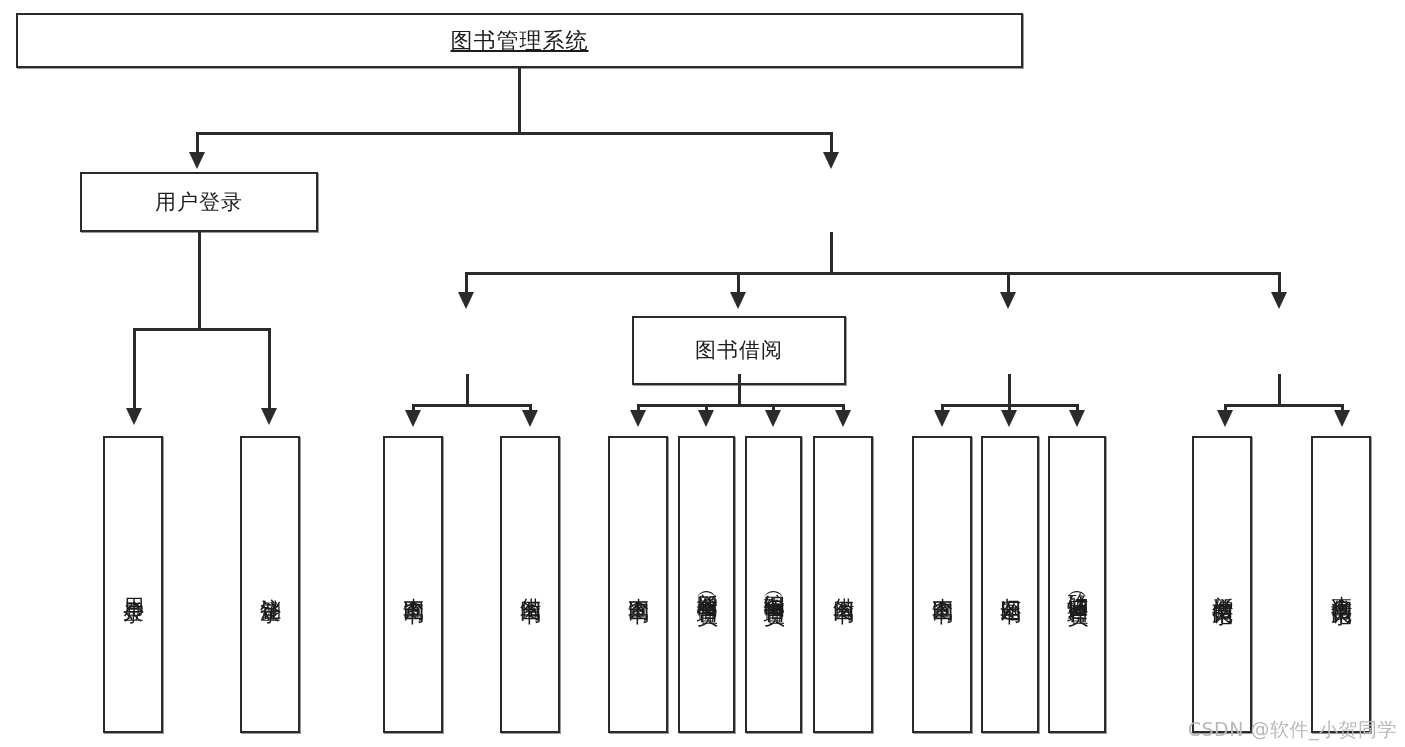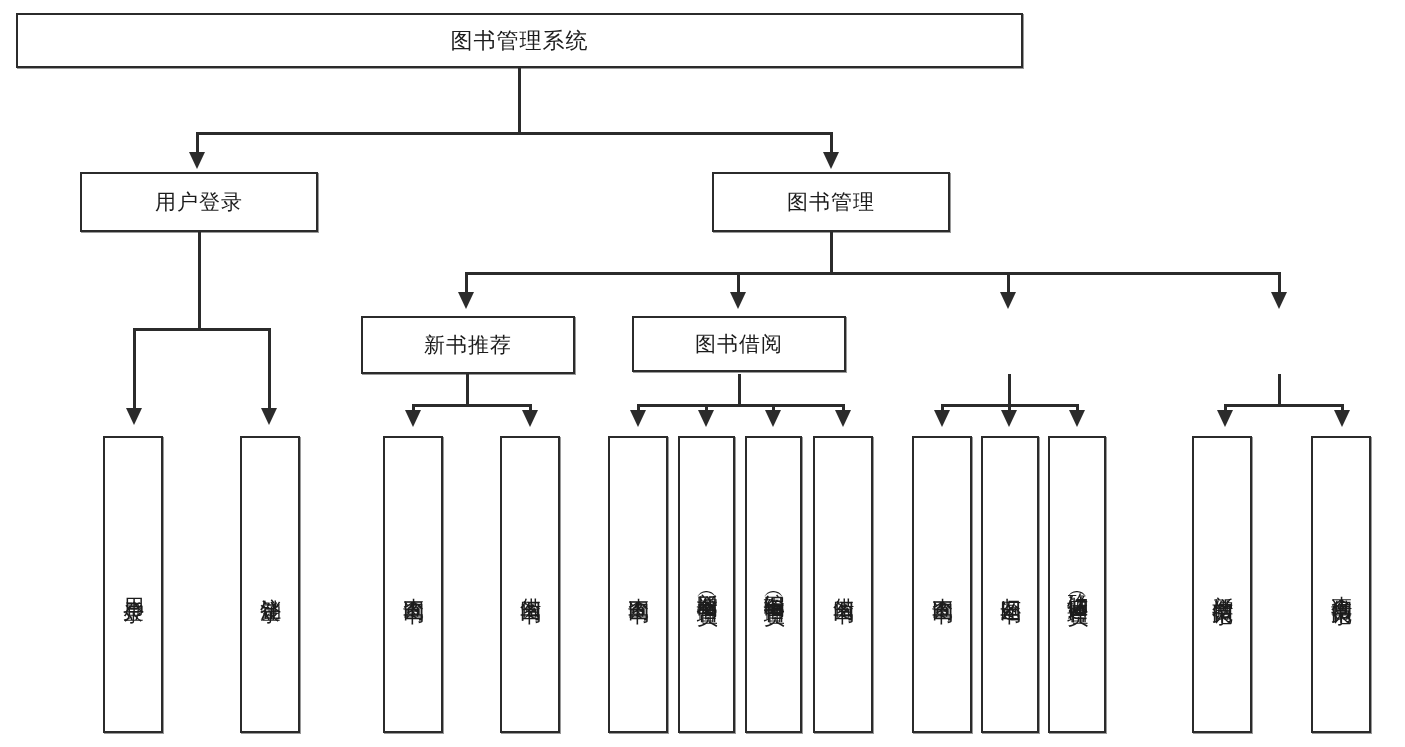--- a/index.html
+++ b/index.html
@@ -46,21 +46,21 @@
   }
   .node.vert .lbl{
     writing-mode:vertical-rl;
     text-orientation:upright;
     font-size:21px;
     line-height:1.12;
     letter-spacing:2px;
     white-space:normal;
     max-height:100%;
   }
-  .node.root .lbl{font-size:22px;}
+  .node.root .lbl{font-size:22px;text-decoration:underline;}
   .node.tier1 .lbl{font-size:21px;}
   .node.tier2 .lbl{font-size:21px;}
 
   
   .edge{
     position:absolute;
     background:#2b2b2b;
   }
   .edge.v{width:3px;}
   .edge.h{height:3px;}
@@ -101,23 +101,20 @@
 
   <div class="edge v" style="left:196px;top:132px;width:3px;height:25px;"></div>
   <div class="arrow" style="left:189px;top:152px;"></div>
   <div class="edge v" style="left:830px;top:132px;width:3px;height:25px;"></div>
   <div class="arrow" style="left:823px;top:152px;"></div>
 
   <div class="node horiz tier1" style="left:80px;top:172px;width:238px;height:60px;">
     <span class="lbl">用户登录</span>
   </div>
 
-  <div class="node horiz tier1" style="left:712px;top:172px;width:238px;height:60px;">
-    <span class="lbl">图书管理</span>
-  </div>
 
   <div class="edge v" style="left:198px;top:232px;width:3px;height:98px;"></div>
   <div class="edge h" style="left:133px;top:328px;width:138px;height:3px;"></div>
   <div class="edge v" style="left:133px;top:328px;width:3px;height:84px;"></div>
   <div class="arrow" style="left:126px;top:408px;"></div>
   <div class="edge v" style="left:268px;top:328px;width:3px;height:84px;"></div>
   <div class="arrow" style="left:261px;top:408px;"></div>
 
   <div class="edge v" style="left:830px;top:232px;width:3px;height:42px;"></div>
   <div class="edge h" style="left:465px;top:272px;width:816px;height:3px;"></div>
@@ -127,24 +124,21 @@
 
   <div class="edge v" style="left:737px;top:272px;width:3px;height:24px;"></div>
   <div class="arrow" style="left:730px;top:292px;"></div>
 
   <div class="edge v" style="left:1007px;top:272px;width:3px;height:24px;"></div>
   <div class="arrow" style="left:1000px;top:292px;"></div>
 
   <div class="edge v" style="left:1278px;top:272px;width:3px;height:24px;"></div>
   <div class="arrow" style="left:1271px;top:292px;"></div>
 
-  <div class="node horiz tier2" style="left:361px;top:316px;width:214px;height:58px;">
-    <span class="lbl">新书推荐</span>
-  </div>
-  <div class="node horiz tier2" style="left:632px;top:316px;width:214px;height:56px;">
+  <div class="node horiz tier2" style="left:632px;top:316px;width:214px;height:69px;">
     <span class="lbl">图书借阅</span>
   </div>
 
   <div class="edge v" style="left:466px;top:374px;width:3px;height:32px;"></div>
   <div class="edge h" style="left:412px;top:404px;width:120px;height:3px;"></div>
   <div class="edge v" style="left:412px;top:404px;width:3px;height:10px;"></div>
   <div class="arrow" style="left:405px;top:410px;"></div>
   <div class="edge v" style="left:529px;top:404px;width:3px;height:10px;"></div>
   <div class="arrow" style="left:522px;top:410px;"></div>
 
@@ -212,14 +206,15 @@
     <span class="lbl">确认归还（管理员）</span>
   </div>
 
   <div class="node vert" style="left:1192px;top:436px;width:60px;height:297px;">
     <span class="lbl">新增借阅记录</span>
   </div>
   <div class="node vert" style="left:1311px;top:436px;width:60px;height:297px;">
     <span class="lbl">查询借阅记录</span>
   </div>
 
+  <div id="watermark">CSDN @软件_小贺同学</div>
 
 </div>
 
 </body></html>

